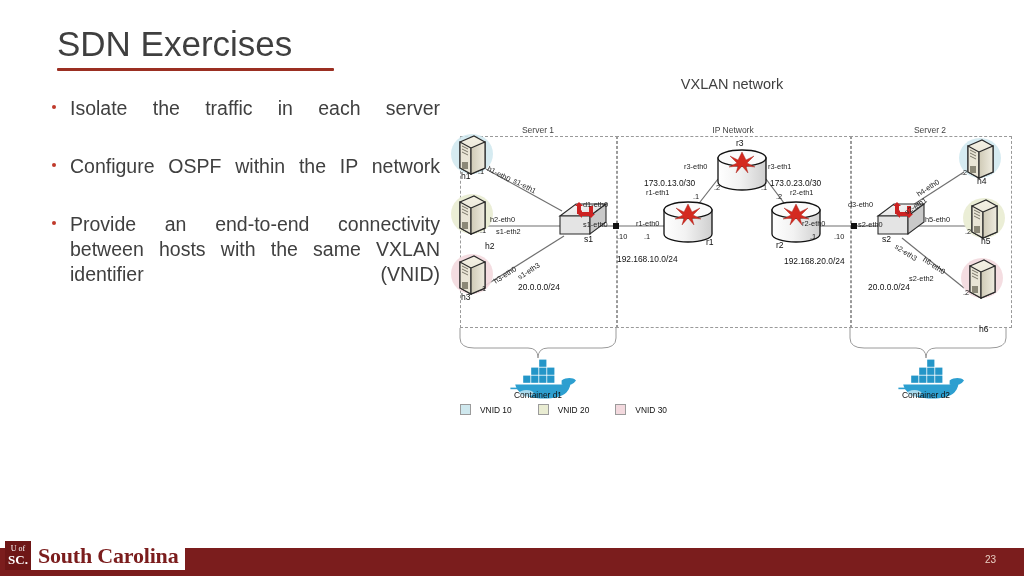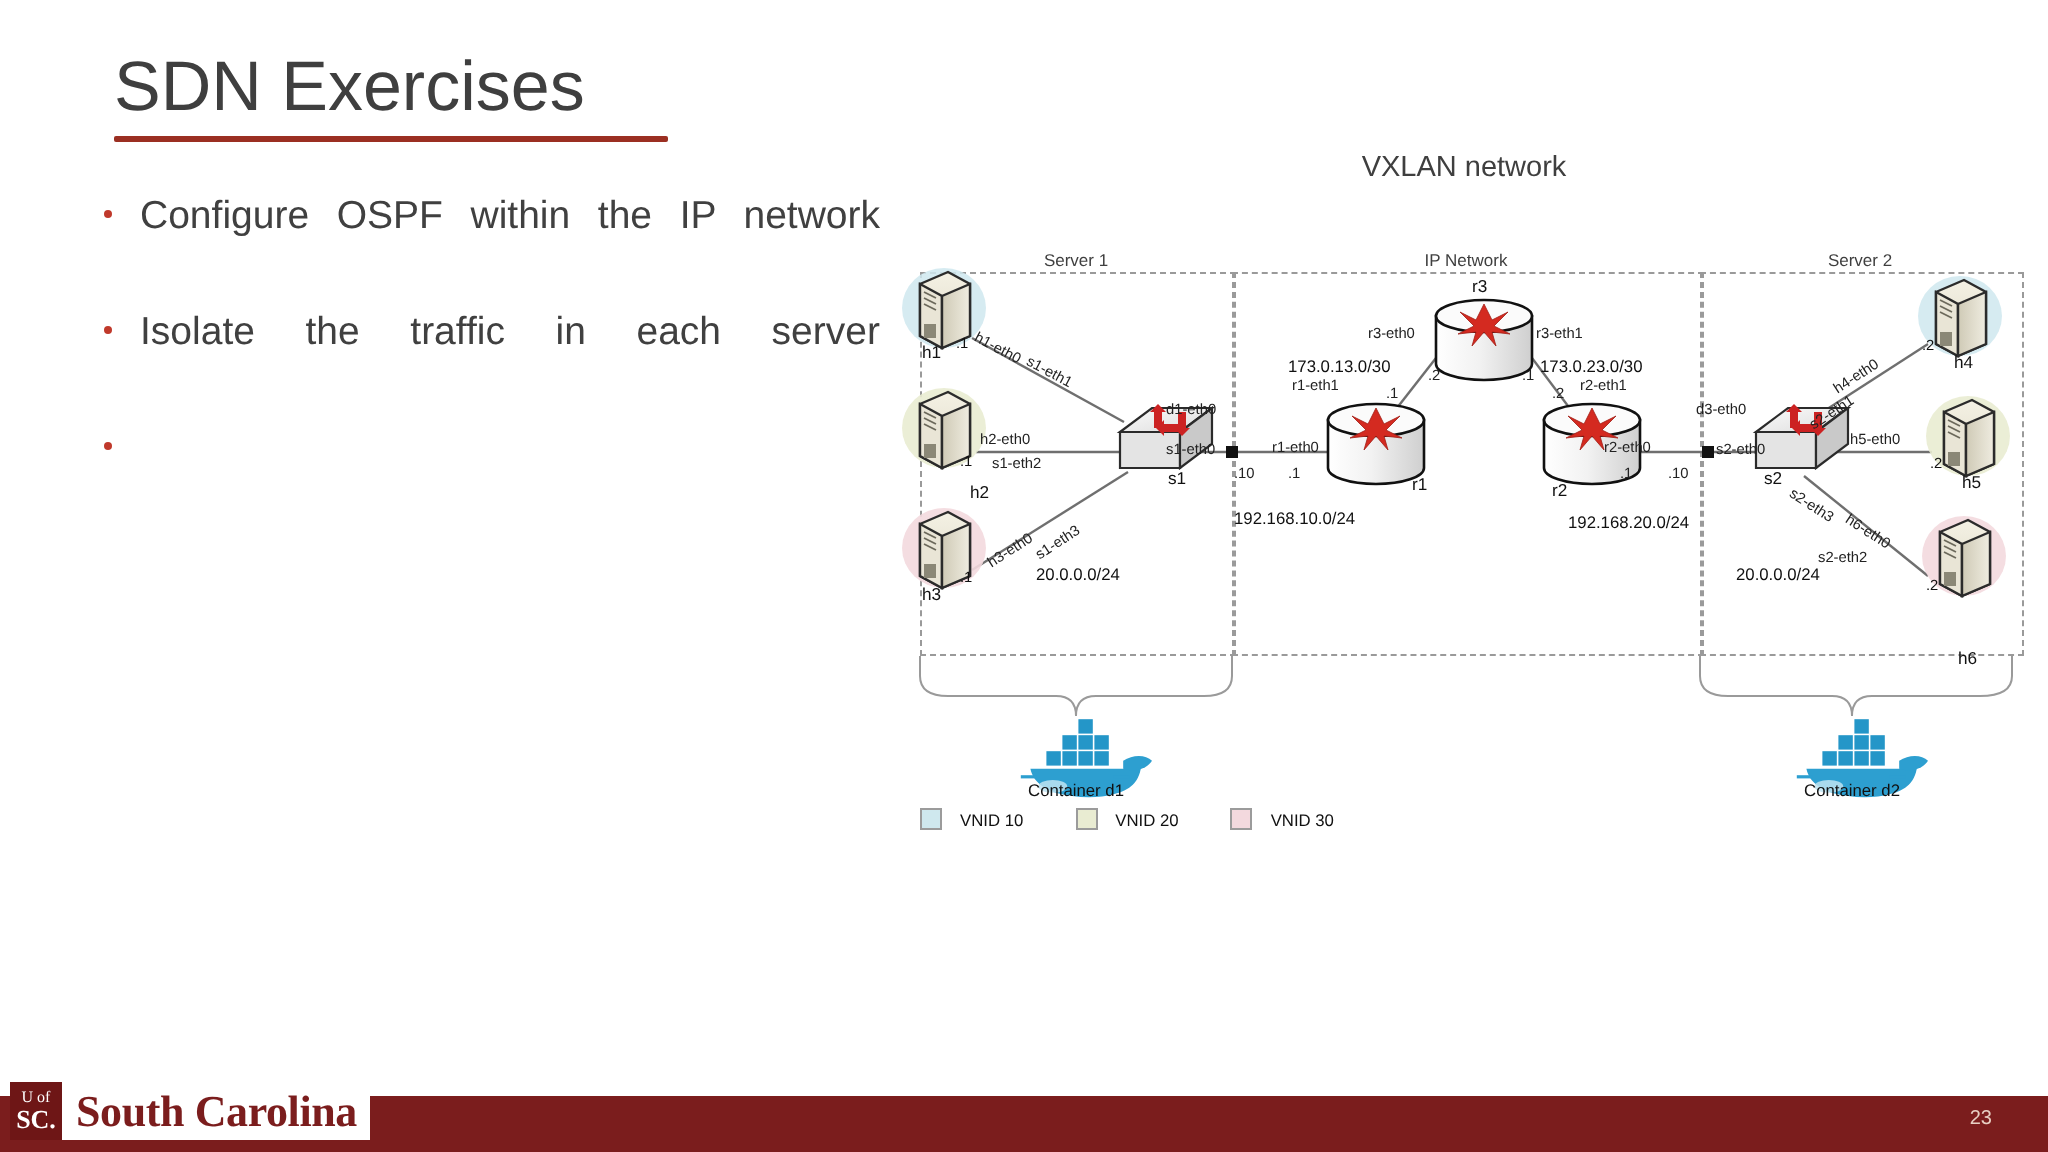--- a/index.html
+++ b/index.html
@@ -55,28 +55,29 @@
 </style>
 </head>
 <body>
 
 <div id="slide-title">SDN Exercises</div>
 <div id="title-rule"></div>
 
 <div id="bullets">
   <div class="bullet">
     <span class="dot"></span>
-    <span>Configure OSPF within the IP network</span>
+    <span>Isolate the traffic in each server</span>
   </div>
   <div class="bullet">
     <span class="dot"></span>
-    <span>Isolate the traffic in each server</span>
+    <span>Configure OSPF within the IP network</span>
   </div>
   <div class="bullet">
     <span class="dot"></span>
+    <span>Provide an end-to-end connectivity between hosts with the same VXLAN identifier (VNID)</span>
   </div>
 </div>
 
 <div id="diagram">
 
   <div id="vxlan-title">VXLAN network</div>
 
   <div class="zone" style="left:10px;top:60px;width:156px;height:190px;"></div>
   <div class="zone-label" style="left:10px;top:49px;width:156px;">Server 1</div>
 

